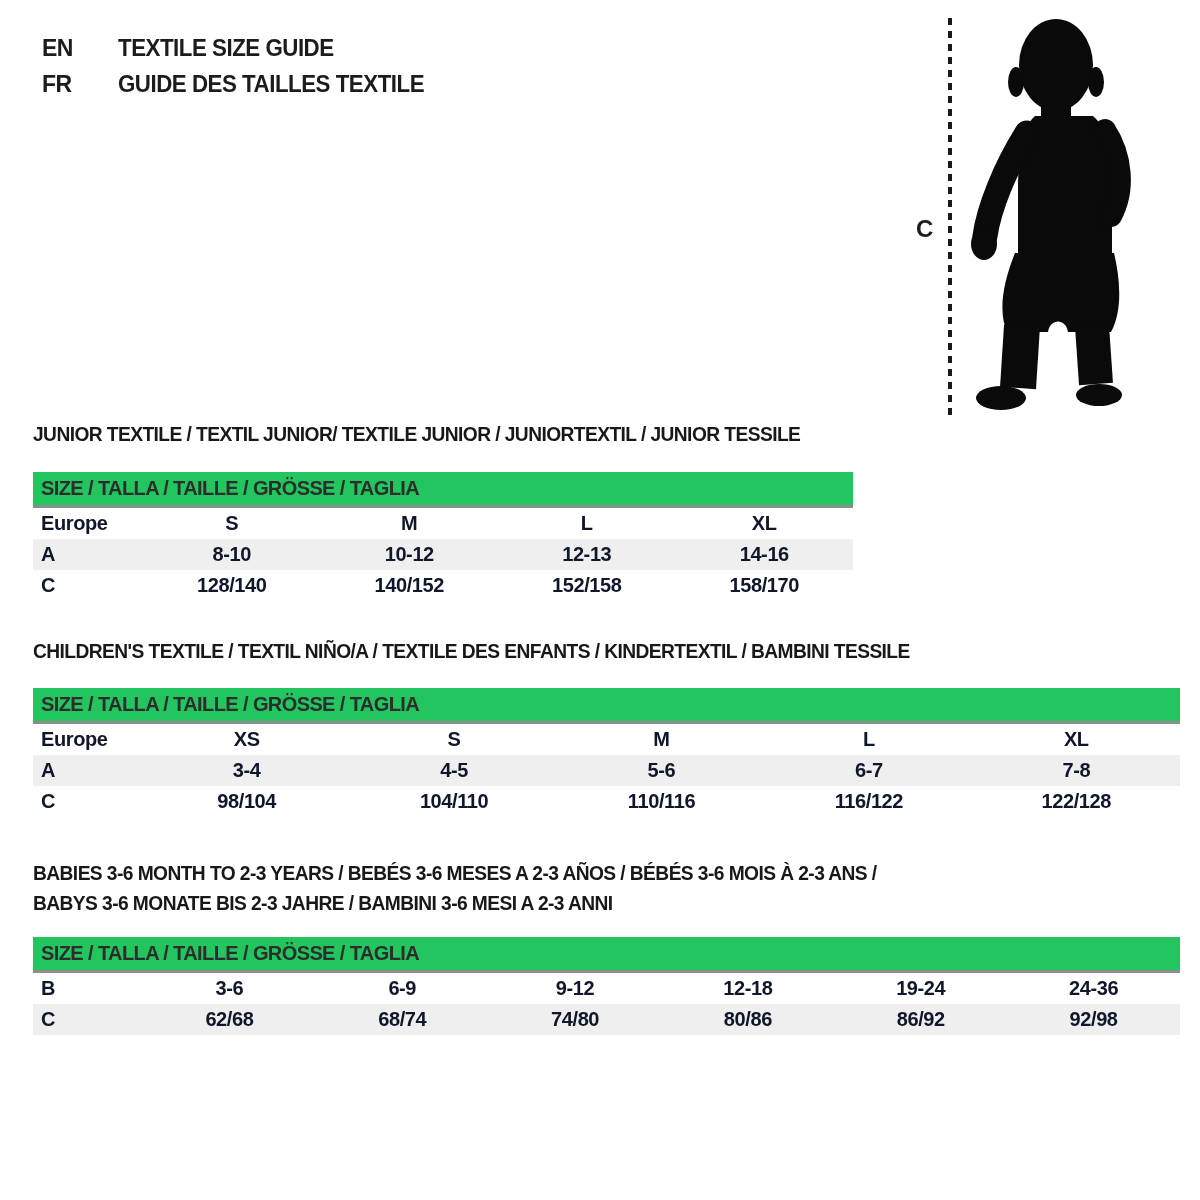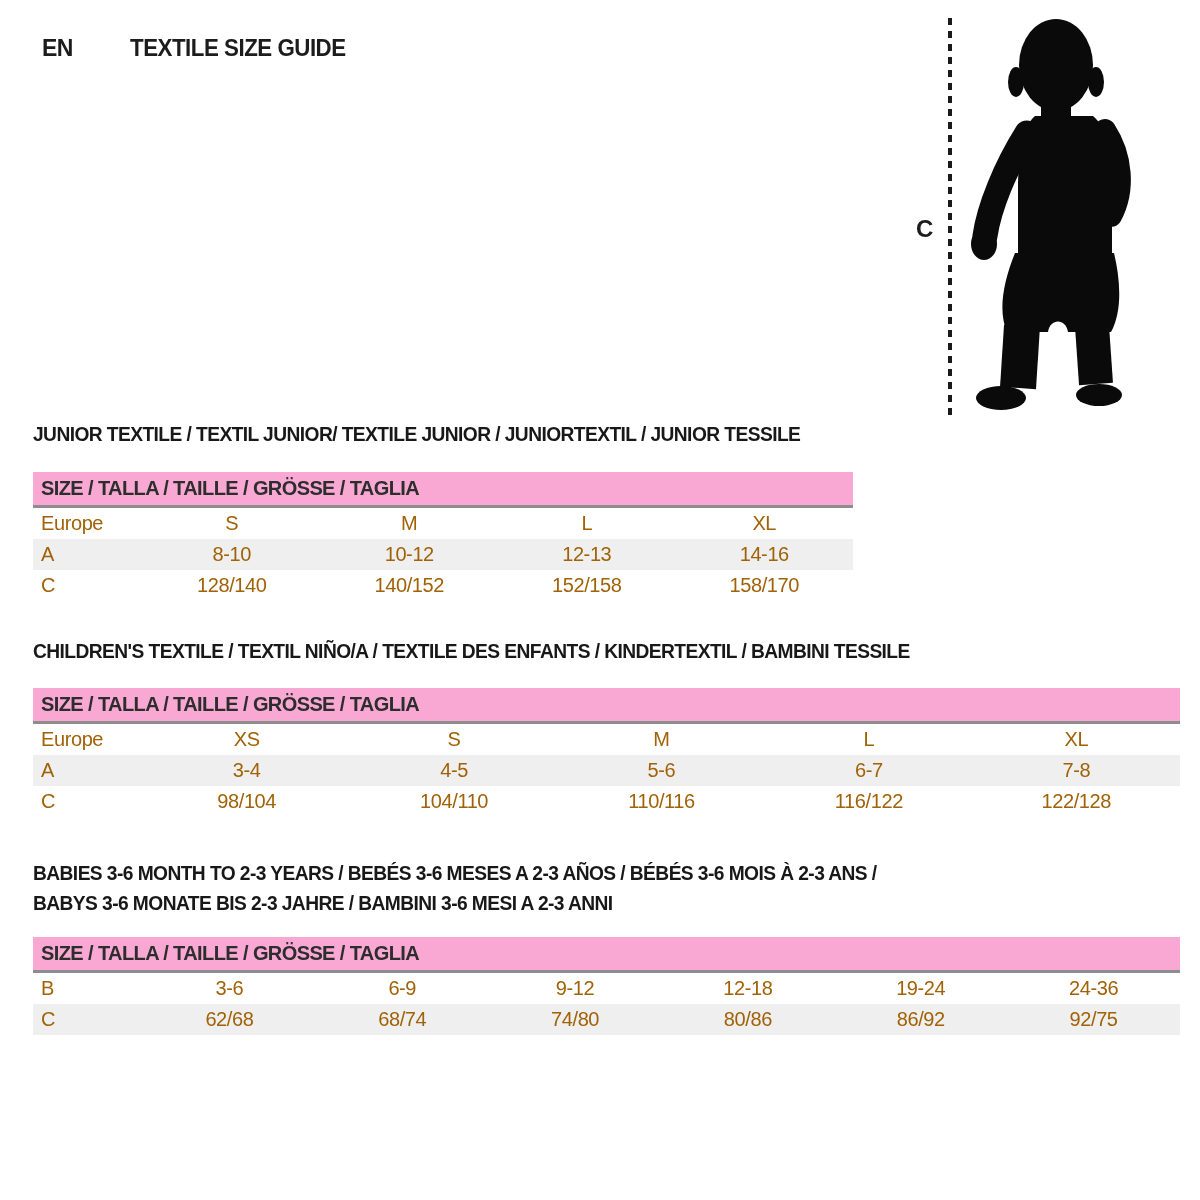--- a/index.html
+++ b/index.html
@@ -3,21 +3,21 @@
 <meta charset="utf-8">
 <style>
   html,body { margin:0; padding:0; background:#ffffff; }
   .page {
     position:relative; width:1200px; height:1200px; background:#ffffff;
     font-family:"Liberation Sans", sans-serif; color:#1c1c1c; overflow:hidden;
   }
 
   
   .lang-list { position:absolute; left:42px; top:31px; }
-  .lang-row  { display:flex; line-height:35.5px;gap:12px; }
+  .lang-row  { display:flex; line-height:35.5px; }
   .lang-code { width:76px; font-size:23px; font-weight:700; letter-spacing:-0.5px; }
   .lang-label{ font-size:23px; font-weight:700; letter-spacing:-0.5px; white-space:nowrap;
                transform:scaleX(0.97); transform-origin:0 50%; }
 
   
   .figure { position:absolute; left:900px; top:10px; width:266px; height:425px; }
   .figure svg { position:absolute; left:0; top:0; }
   .c-label { position:absolute; left:16px; top:205px; font-size:24px; font-weight:700; }
 
   
@@ -30,45 +30,49 @@
     white-space:nowrap; transform:scaleX(0.96); transform-origin:0 0; color:#181818;
   }
   .sec-title.multi { line-height:30px; }
   .sec-junior   .size-table { margin-top:26px; }
   .sec-children .size-table { margin-top:25px; }
   .sec-babies   .size-table { margin-top:19px; }
 
   
   .size-table { border-collapse:collapse; table-layout:fixed; width:100%; }
   .size-table th {
-    background:#f9a8d4; border-bottom:3px solid #8d8d8d; text-align:left;
+    background:#22c55e; border-bottom:3px solid #8d8d8d; text-align:left;
     font-size:20px; font-weight:700; letter-spacing:-0.6px; color:#2d2d2d;
     padding:4px 8px; height:25px;
   }
   .size-table td {
-    height:31px; font-size:20px; font-weight:400; letter-spacing:-0.4px;
-    text-align:center; color:#a16207; padding:0;
+    height:31px; font-size:20px; font-weight:700; letter-spacing:-0.4px;
+    text-align:center; color:#0f172a; padding:0;
   }
   .size-table td.rowlabel { text-align:left; padding-left:8px; }
   .size-table tr.shaded { background:#efefef; }
 
   
   .footnotes { position:absolute; left:40px; top:1074px; }
   .footnote { font-size:19px; font-weight:700; letter-spacing:-0.5px; line-height:30px;
               white-space:nowrap; transform:scaleX(0.97); transform-origin:0 0; }
 </style>
 </head>
 <body>
 
 <div class="page">
 
   <div class="lang-list">
     <div class="lang-row">
       <span class="lang-code">EN</span>
       <span class="lang-label">TEXTILE SIZE GUIDE</span>
+    </div>
+    <div class="lang-row">
+      <span class="lang-code">FR</span>
+      <span class="lang-label">GUIDE DES TAILLES TEXTILE</span>
     </div>
   </div>
 
   <div class="figure">
     <span class="c-label">C</span>
     <svg viewBox="0 0 266 425" width="266" height="425">
       <line x1="50" y1="8" x2="50" y2="407" stroke="#1a1a1a" stroke-width="4" stroke-dasharray="7 6"></line>
       <g fill="#0a0a0a" stroke="none" transform="translate(65,8)">
         <ellipse cx="91" cy="47" rx="37" ry="46"></ellipse>
         <ellipse cx="51" cy="64" rx="8" ry="15"></ellipse>
@@ -201,20 +205,20 @@
           <td>19-24</td>
           <td>24-36</td>
         </tr>
         <tr class="shaded">
           <td class="rowlabel">C</td>
           <td>62/68</td>
           <td>68/74</td>
           <td>74/80</td>
           <td>80/86</td>
           <td>86/92</td>
-          <td>92/75</td>
+          <td>92/98</td>
         </tr>
       </tbody>
     </table>
   </div>
 
 
 </div>
 
 </body></html>

